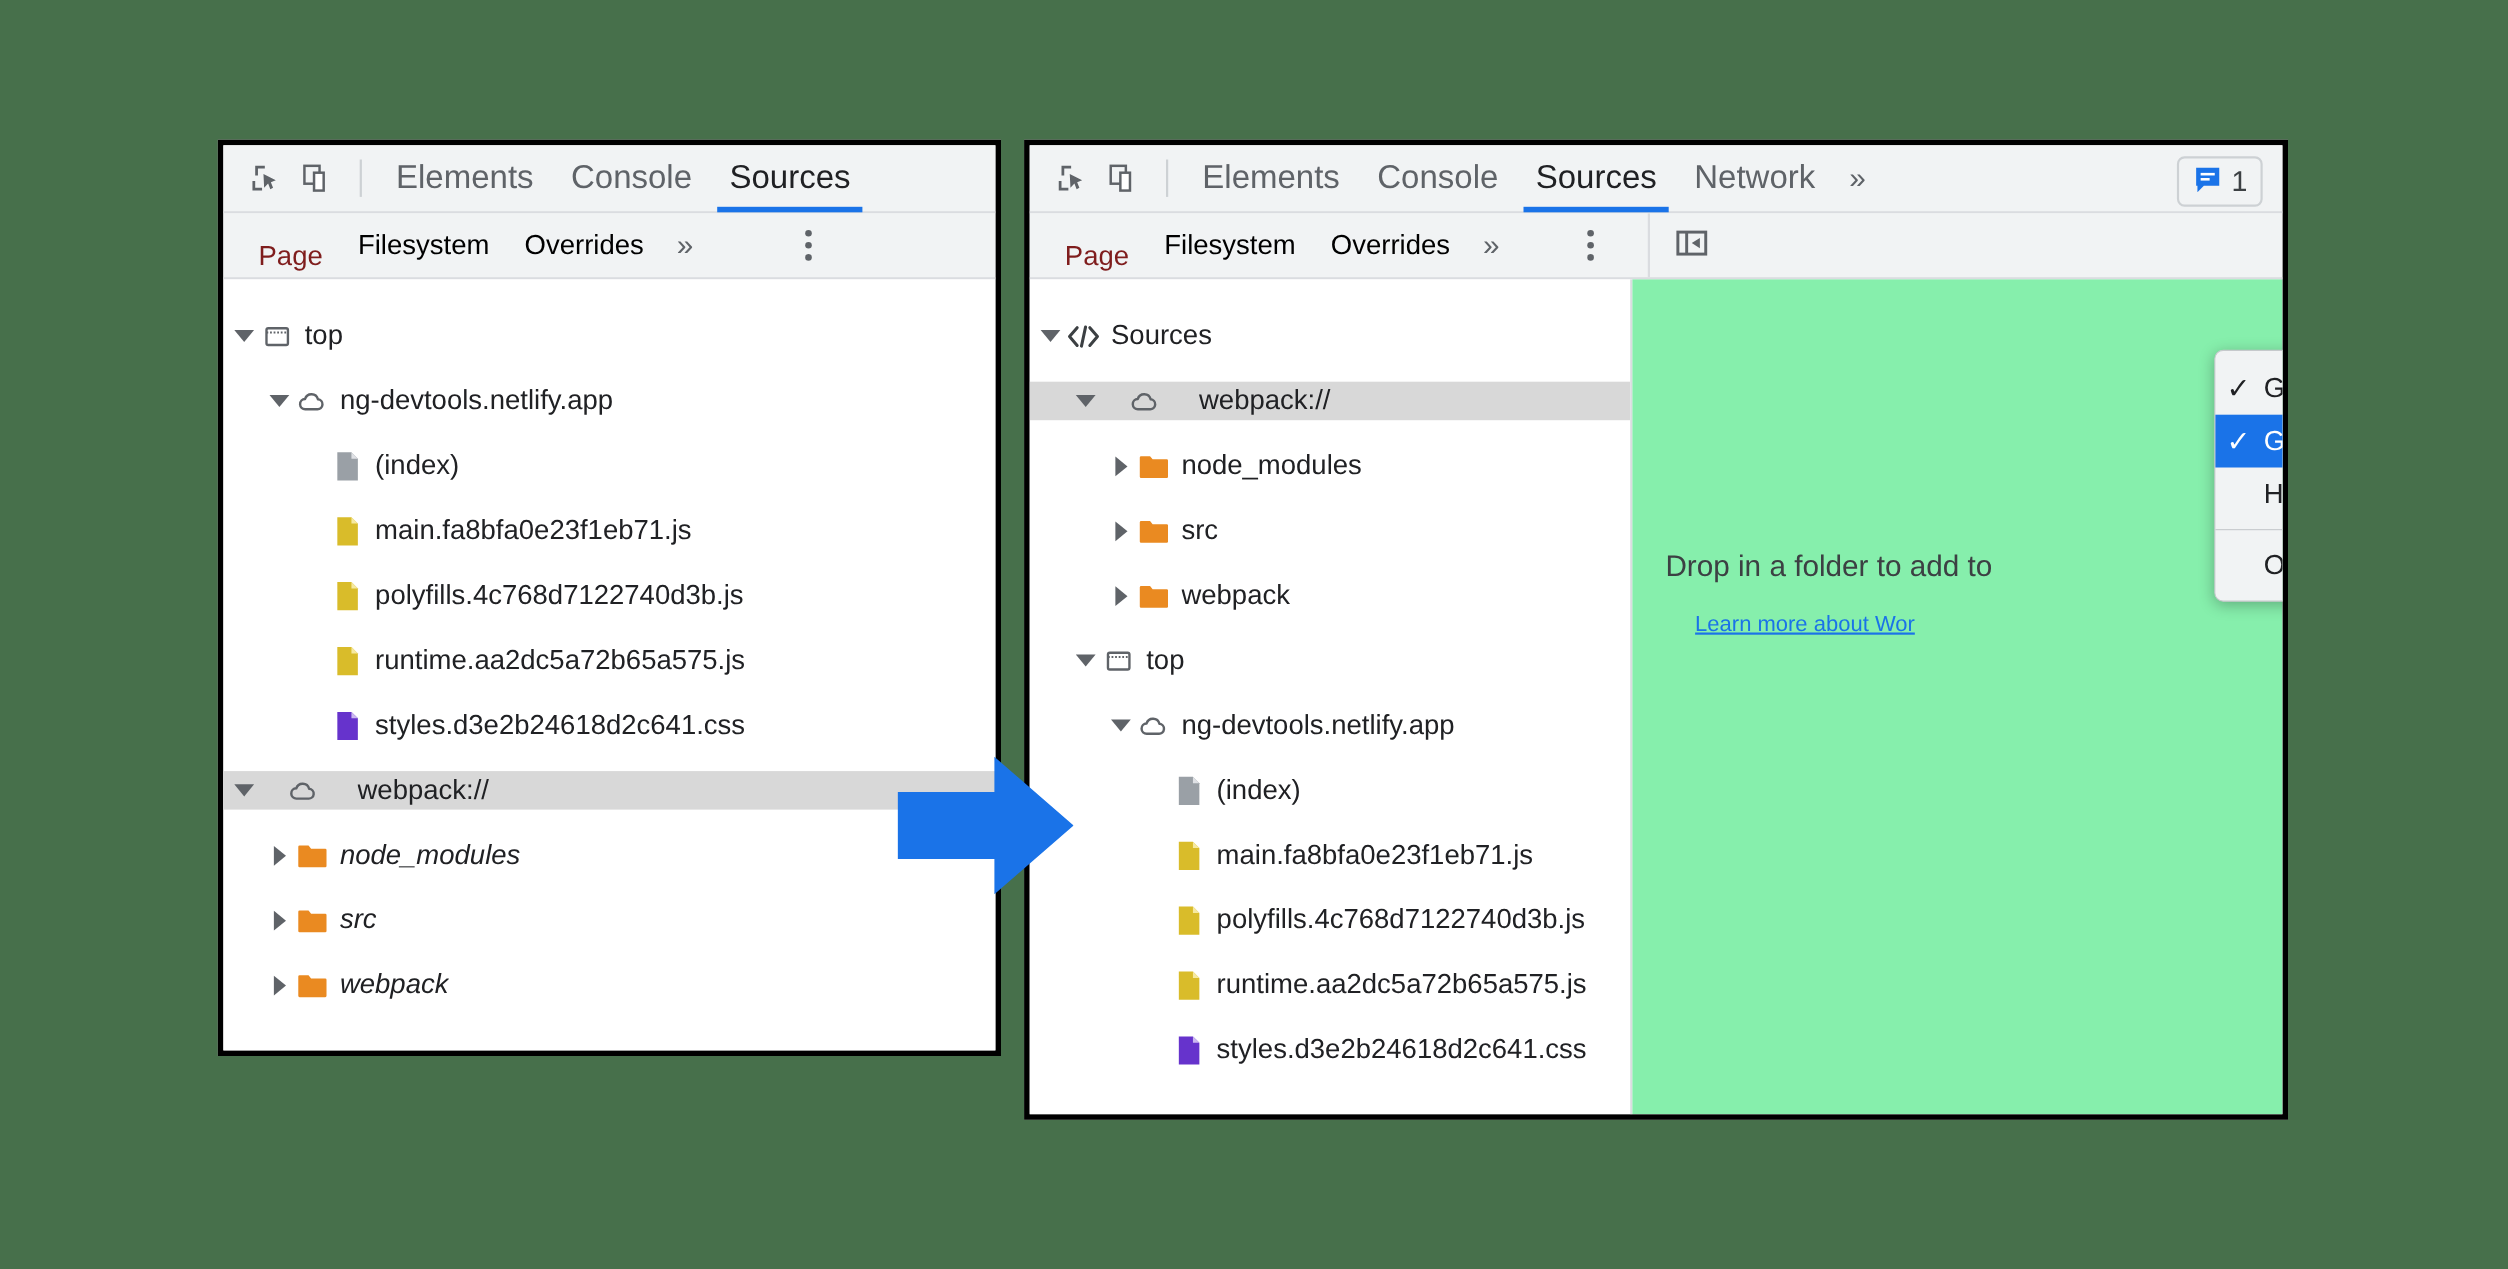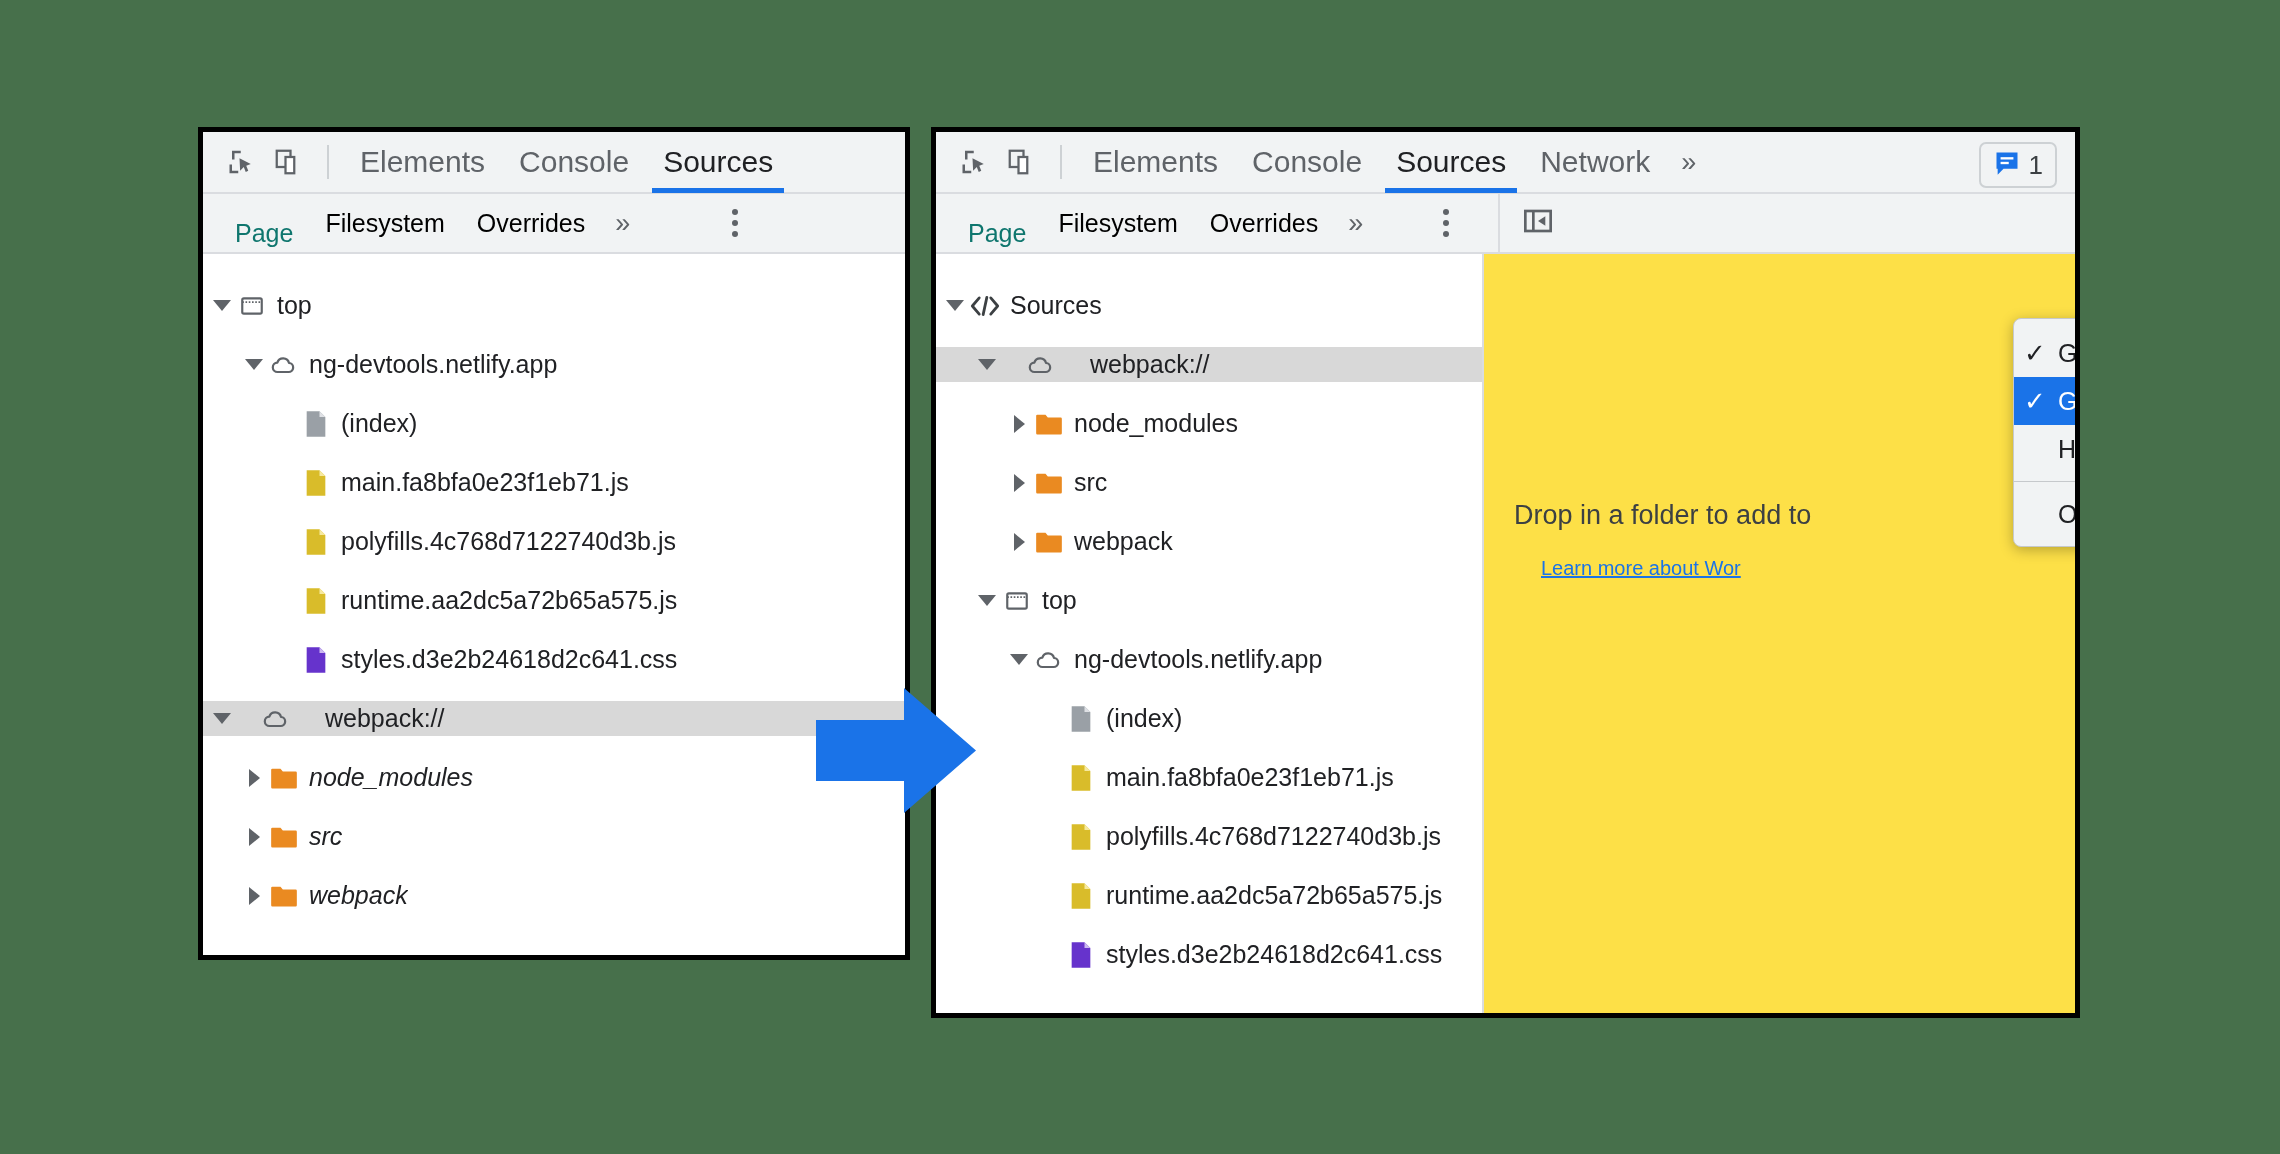--- a/index.html
+++ b/index.html
@@ -108,21 +108,21 @@
   }
   .subtab {
     font-size: 25px;
     color: #000000;
     padding: 0 16px;
     height: 58px;
     line-height: 58px;
     position: relative;
     white-space: nowrap;
   }
-  .subtab.active { color: #0f766e; margin-top: 20px; }
+  .subtab.active { color: #7f1d1d; margin-top: 20px; }
   .subtab.active::after {
     content: "";
     position: absolute;
     left: 4px; right: 4px; bottom: 0;
     height: 5px;
     background: #1a73e8;
   }
   .kebab {
     width: 48px;
     display: flex;
@@ -159,21 +159,21 @@
     background: #ffffff;
     overflow: hidden;
     padding-top: 10px;
     box-sizing: border-box;
   }
   #panel-before .nav-tree { flex: 1; }
   #panel-after  .nav-tree { flex: 0 0 548px; border-right: 2px solid #dadce0; }
 
   .workspace-pane {
     flex: 1;
-    background: #fde047;
+    background: #86efac;
     position: relative;
     box-sizing: border-box;
     text-decoration: underline;
   }
 
   
   .trow {
     height: 35px;
     display: flex;
     align-items: center;

